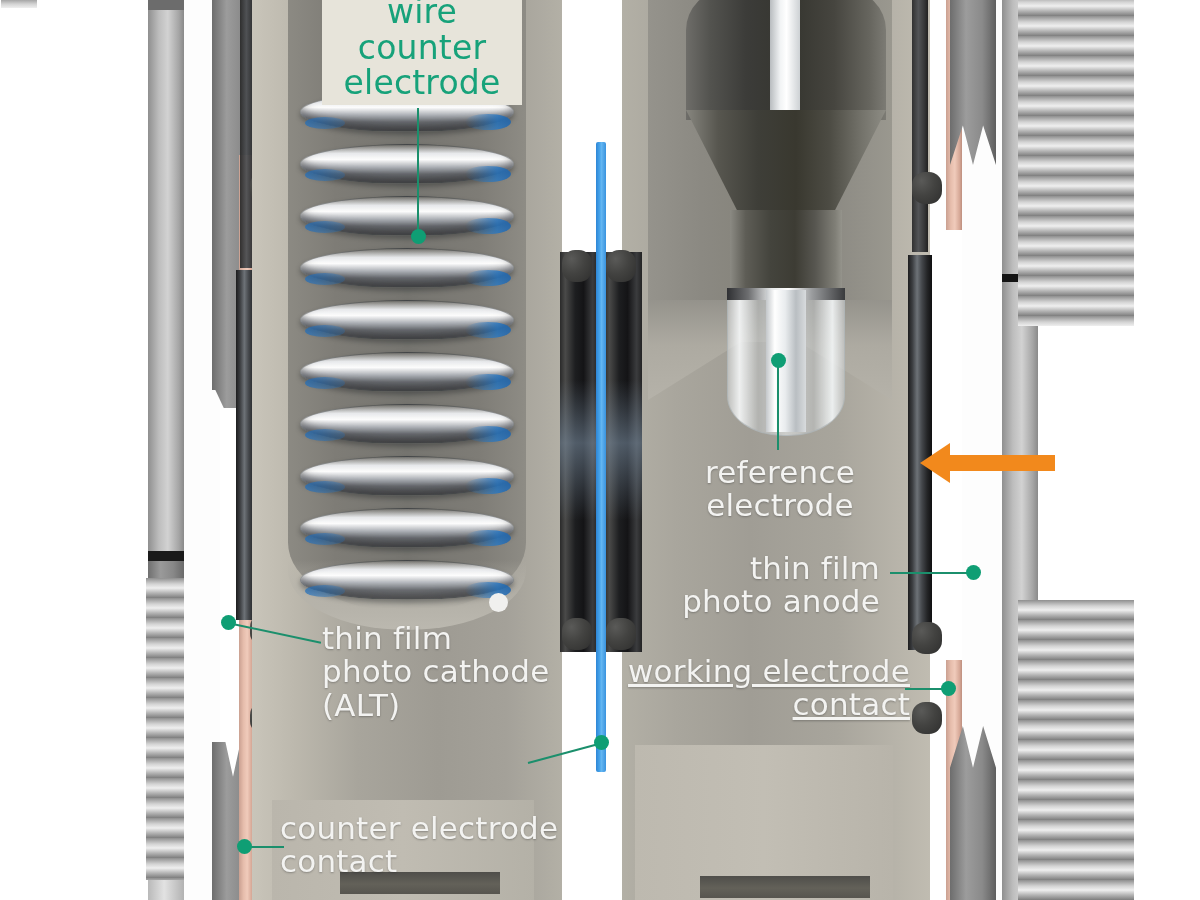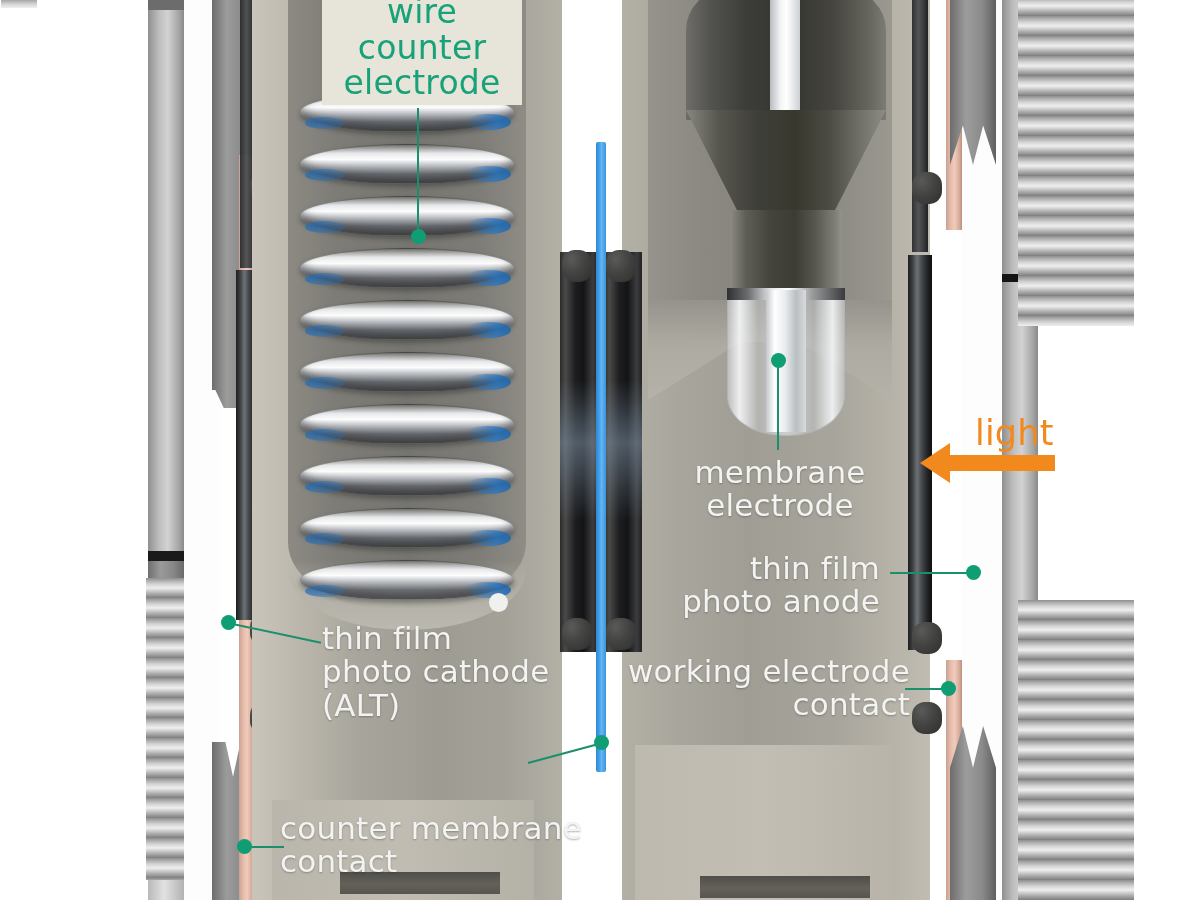--- a/index.html
+++ b/index.html
@@ -351,46 +351,45 @@
   <div class="abs knurl" style="left:1018px; top:600px; width:116px; height:300px;"></div>
 
   <div class="abs label-panel"></div>
 
   <div class="abs label label-green ta-center" style="left:322px; top:-6px; width:200px;">wire
 counter
 electrode</div>
   <div class="abs leader-v" style="left:417px; top:108px; height:128px;"></div>
   <div class="abs dot" style="left:411px; top:229px;"></div>
 
-  <div class="abs label label-white ta-center" style="left:660px; top:456px; width:240px;">membrane
+  <div class="abs label label-white ta-center" style="left:660px; top:456px; width:240px;">reference
 electrode</div>
   <div class="abs leader-v" style="left:777px; top:366px; height:84px;"></div>
   <div class="abs dot" style="left:771px; top:353px;"></div>
 
   <div class="abs label label-white ta-right" style="left:600px; top:552px; width:280px;">thin film
 photo anode</div>
   <div class="abs leader" style="left:890px; top:572px; width:82px;"></div>
   <div class="abs dot" style="left:966px; top:565px;"></div>
 
   <div class="abs label label-white" style="left:322px; top:622px; width:300px;">thin film
 photo cathode
 (ALT)</div>
   <div class="abs leader" style="left:228px; top:622px; width:95px; transform: rotate(12deg);"></div>
   <div class="abs dot" style="left:221px; top:615px;"></div>
 
-  <div class="abs label label-white ta-right" style="left:580px; top:655px; width:330px;">working electrode
+  <div class="abs label label-white ta-right" style="left:580px; top:655px; width:330px;text-decoration:underline;">working electrode
 contact</div>
   <div class="abs leader" style="left:905px; top:688px; width:40px;"></div>
   <div class="abs dot" style="left:941px; top:681px;"></div>
 
   <div class="abs leader" style="left:528px; top:762px; width:76px; transform: rotate(-15deg);"></div>
   <div class="abs dot" style="left:594px; top:735px;"></div>
 
-  <div class="abs label label-white" style="left:280px; top:812px; width:320px;">counter membrane
+  <div class="abs label label-white" style="left:280px; top:812px; width:320px;">counter electrode
 contact</div>
   <div class="abs leader" style="left:250px; top:846px; width:34px;"></div>
   <div class="abs dot" style="left:237px; top:839px;"></div>
 
-  <div class="abs label label-orange" style="left:975px; top:415px; width:120px;">light</div>
   <div class="abs arrow-shaft"></div>
   <div class="abs arrow-head"></div>
 
 </div>
 
 </body></html>

